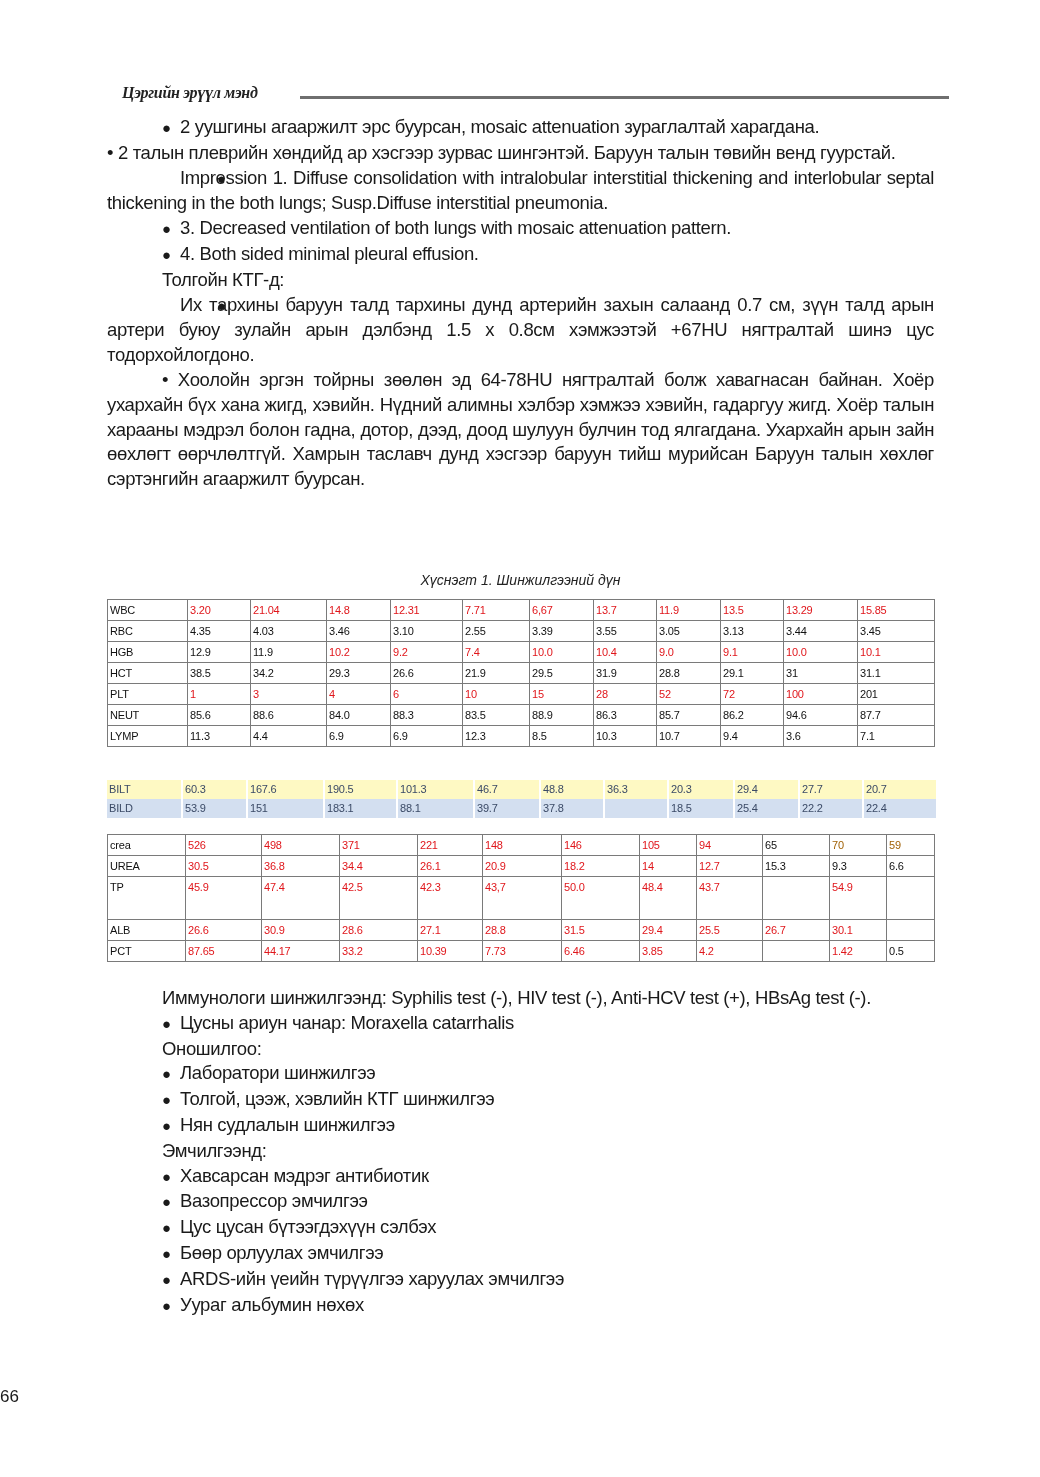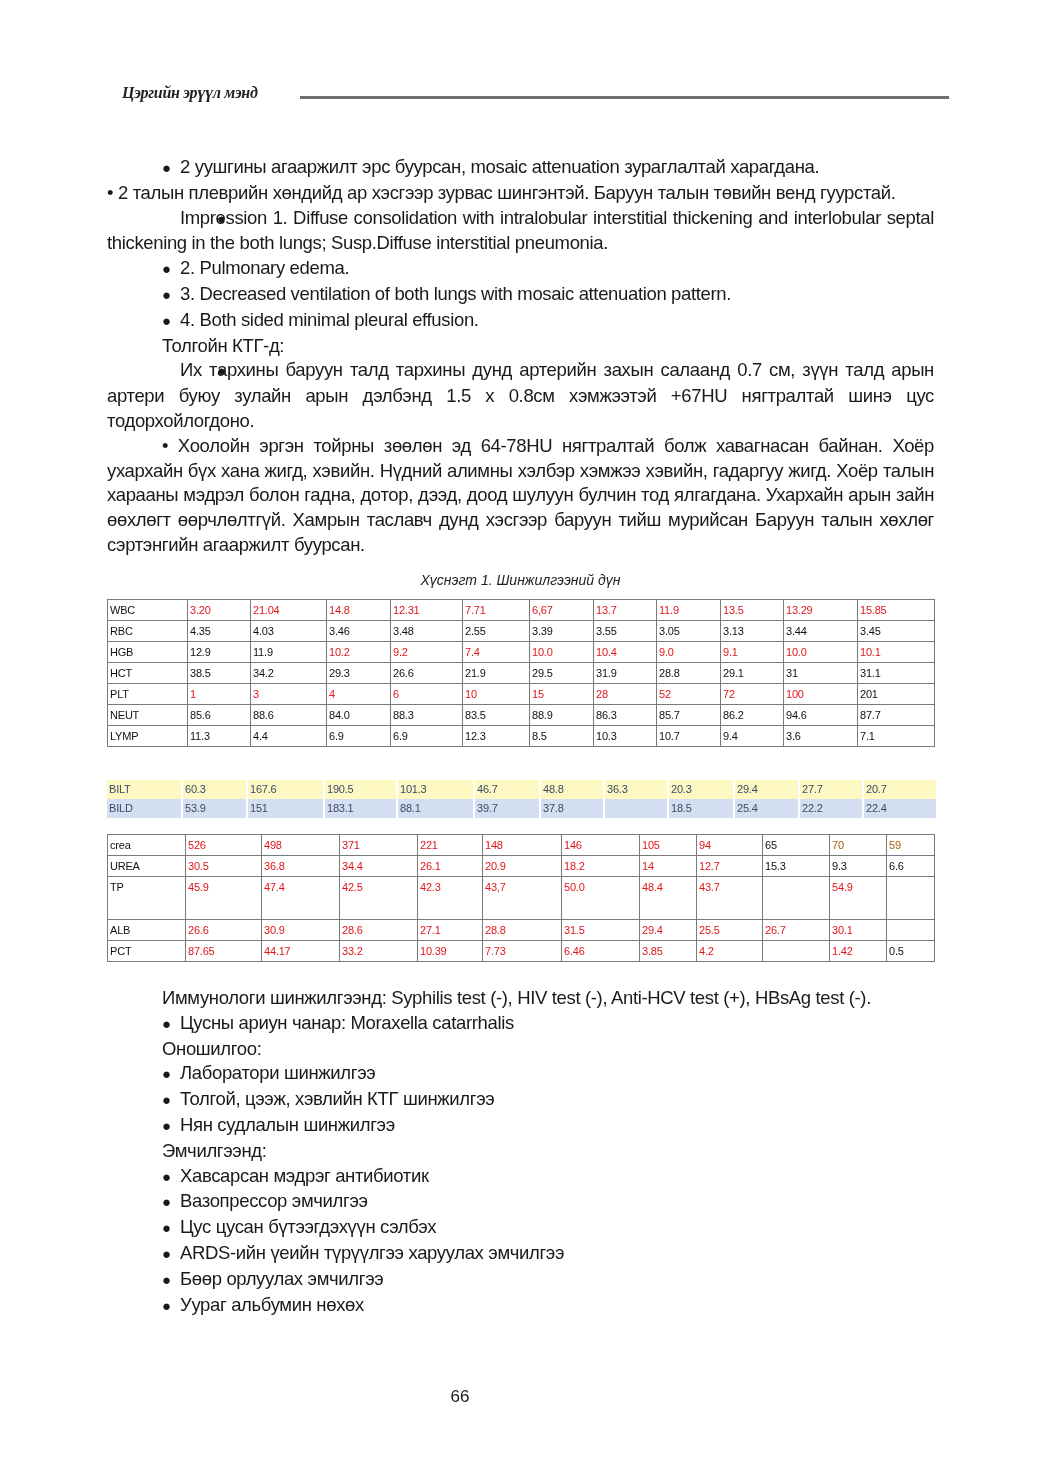--- a/index.html
+++ b/index.html
@@ -24,35 +24,34 @@
   .t1 td, .t3 td { border: 1.5px solid #7a7a7a; }
   .red { color: #e0161b; }
   .blk { color: #111; }
   .gry { color: #a16207; }
   .t2 { border-collapse: separate; border-spacing: 2px 0; }
   .t2 td { color: #3b4a66; height: 19px; line-height: 19px; }
   .t2 .r1 td { background: #fef9c3; }
   .t2 .r2 td { background: #d3dff0; }
   .caption { position: absolute; left: 107px; width: 827px; top: 572px; text-align: center;
              font-style: italic; font-size: 14px; color: #222; }
-  .pagenum { position: absolute; top: 1387px; left: 0; width: 920px; text-align: center; font-size: 17px; }
+  .pagenum { position: absolute; top: 1387px; left: 0; width: 920px; font-size: 17px; }
 </style>
 </head>
 <body>
 
 <div class="header">
   <span class="header-title">Цэргийн эрүүл мэнд</span>
   <div class="header-rule"></div>
 </div>
 
-<div class="body-text" style="top:115px;margin-top:40px;">
+<div class="body-text" style="top:115px;">
   <p class="p bul"><span class="dot">●</span><span>2 уушгины агааржилт эрс буурсан, mosaic attenuation зураглалтай харагдана.</span></p>
   <p class="p">• 2 талын плеврийн хөндийд ар хэсгээр зурвас шингэнтэй. Баруун талын төвийн венд гуурстай.</p>
   <p class="p ind"><span class="dot">●</span><span>Impression 1. Diffuse consolidation with intralobular interstitial thickening and interlobular septal thickening in the both lungs; Susp.Diffuse interstitial pneumonia.</span></p>
-  <p class="p bul"><span class="dot">●</span><span>2. Pulmonary edema.</span></p>
   <p class="p bul"><span class="dot">●</span><span>3. Decreased ventilation of both lungs with mosaic attenuation pattern.</span></p>
   <p class="p bul"><span class="dot">●</span><span>4. Both sided minimal pleural effusion.</span></p>
   <p class="p bul">Толгойн КТГ-д:</p>
   <p class="p ind"><span class="dot">●</span><span>Их тархины баруун талд тархины дунд артерийн захын салаанд 0.7 см, зүүн талд арын артери буюу зулайн арын дэлбэнд 1.5 х 0.8см хэмжээтэй +67HU нягтралтай шинэ цус тодорхойлогдоно.</span></p>
   <p class="p ind">• Хоолойн эргэн тойрны зөөлөн эд 64-78HU нягтралтай болж хавагнасан байнан. Хоёр ухархайн бүх хана жигд, хэвийн. Нүдний алимны хэлбэр хэмжээ хэвийн, гадаргуу жигд. Хоёр талын харааны мэдрэл болон гадна, дотор, дээд, доод шулуун булчин тод ялгагдана. Ухархайн арын зайн өөхлөгт өөрчлөлтгүй. Хамрын таславч дунд хэсгээр баруун тийш мурийсан Баруун талын хөхлөг сэртэнгийн агааржилт буурсан.</p>
 </div>
 
 <div class="caption">Хүснэгт 1. Шинжилгээний дүн</div>
 
 <table class="t1" id="t1" style="left:107px; top:599px; width:827px;">
@@ -83,21 +82,21 @@
         <td class="red">11.9</td>
         <td class="red">13.5</td>
         <td class="red">13.29</td>
         <td class="red">15.85</td>
       </tr>
       <tr>
         <td class="blk">RBC</td>
         <td class="blk">4.35</td>
         <td class="blk">4.03</td>
         <td class="blk">3.46</td>
-        <td class="blk">3.48</td>
+        <td class="blk">3.10</td>
         <td class="blk">2.55</td>
         <td class="blk">3.39</td>
         <td class="blk">3.55</td>
         <td class="blk">3.05</td>
         <td class="blk">3.13</td>
         <td class="blk">3.44</td>
         <td class="blk">3.45</td>
       </tr>
       <tr>
         <td class="blk">HGB</td>
@@ -315,19 +314,19 @@
   <div id="diag-list">
       <p class="p bul2"><span class="dot">●</span><span>Лаборатори шинжилгээ</span></p>
       <p class="p bul2"><span class="dot">●</span><span>Толгой, цээж, хэвлийн КТГ шинжилгээ</span></p>
       <p class="p bul2"><span class="dot">●</span><span>Нян судлалын шинжилгээ</span></p>
     </div>
   <p class="p bul">Эмчилгээнд:</p>
   <div id="treat-list">
       <p class="p bul2"><span class="dot">●</span><span>Хавсарсан мэдрэг антибиотик</span></p>
       <p class="p bul2"><span class="dot">●</span><span>Вазопрессор эмчилгээ</span></p>
       <p class="p bul2"><span class="dot">●</span><span>Цус цусан бүтээгдэхүүн сэлбэх</span></p>
+      <p class="p bul2"><span class="dot">●</span><span>Бөөр орлуулах эмчилгээ</span></p>
       <p class="p bul2"><span class="dot">●</span><span>ARDS-ийн үеийн түрүүлгээ харуулах эмчилгээ</span></p>
-      <p class="p bul2"><span class="dot">●</span><span>Бөөр орлуулах эмчилгээ</span></p>
       <p class="p bul2"><span class="dot">●</span><span>Уураг альбумин нөхөх</span></p>
     </div>
 </div>
 
 <div class="pagenum">66</div>
 
 </body></html>

